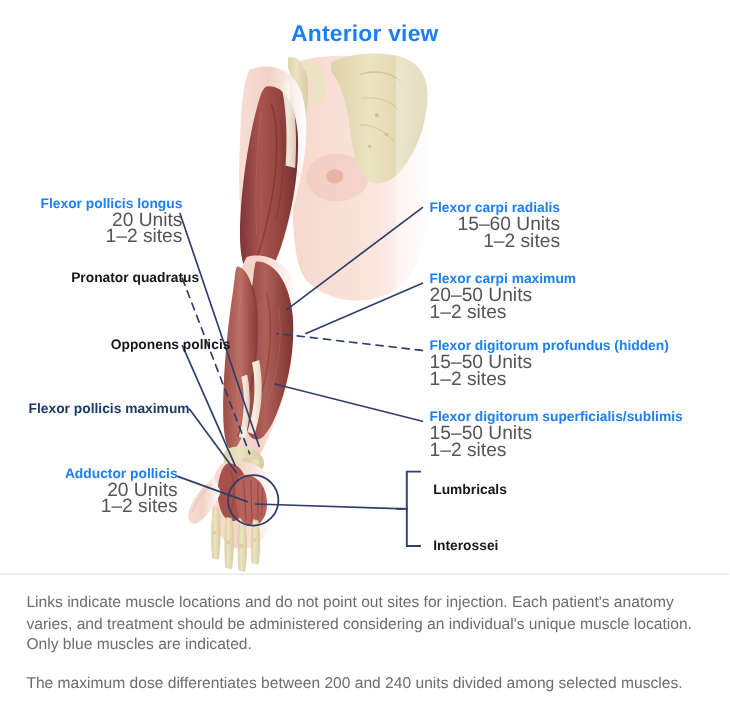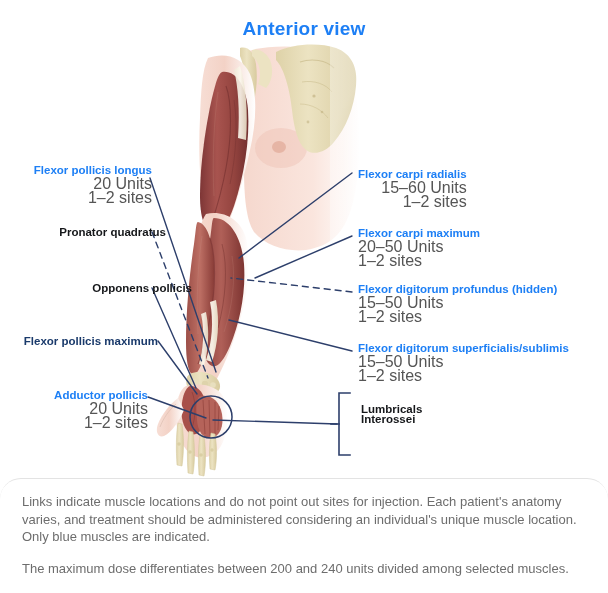--- a/index.html
+++ b/index.html
@@ -48,21 +48,20 @@
   .left{text-align:right;}
   .right{text-align:left;}
 
   
   #footer{
     position:absolute;left:0;top:478px;width:608px;height:115px;
     background:#ffffff;
     border-top:1px solid #e3e3e3;
     box-sizing:border-box;
     padding:14px 22px 0 22px;
-    border-radius:21px;
   }
   #footer p{
     margin:0 0 14px 0;
     font-size:13px;line-height:17.5px;
     color:#6d6d6d;
   }
 </style>
 </head>
 <body>
 
@@ -285,21 +284,21 @@
   <div class="callout right blue" style="left:358px;top:341px;">
     <div class="ttl">Flexor digitorum superficialis/sublimis</div>
     <div class="sub">15–50 Units</div>
     <div class="sub">1–2 sites</div>
   </div>
 
   <div class="callout right black" style="left:361px;top:402px;">
     <div class="ttl">Lumbricals</div>
   </div>
 
-  <div class="callout right black" style="left:361px;top:412px;text-align:right;">
+  <div class="callout right black" style="left:361px;top:448px;text-align:right;">
     <div class="ttl">Interossei</div>
   </div>
 
 </div>
 
 <div id="footer">
   <p>Links indicate muscle locations and do not point out sites for injection. Each patient's anatomy varies, and treatment should be administered considering an individual's unique muscle location. Only blue muscles are indicated.</p>
   <p>The maximum dose differentiates between 200 and 240 units divided among selected muscles.</p>
 </div>
 

